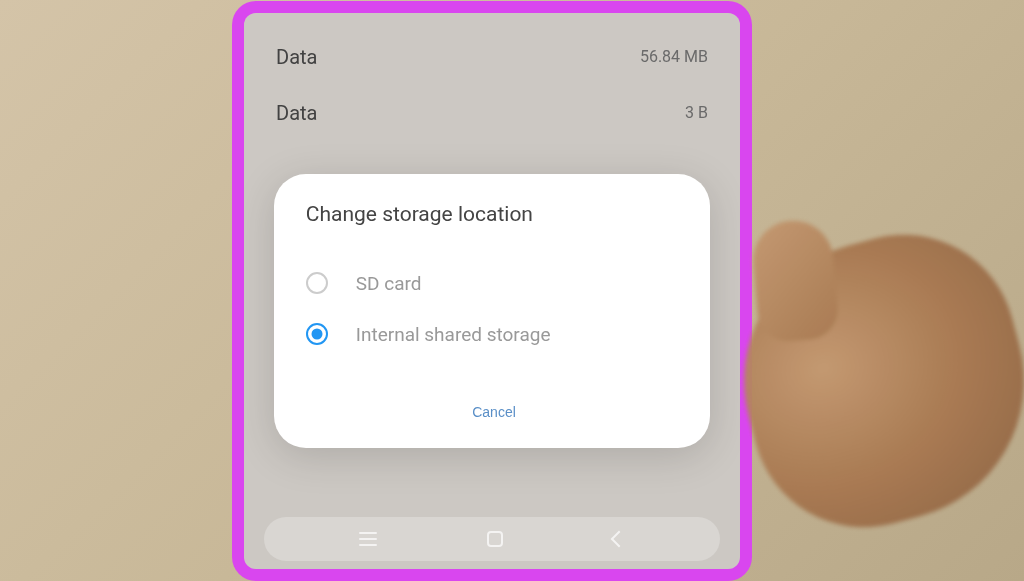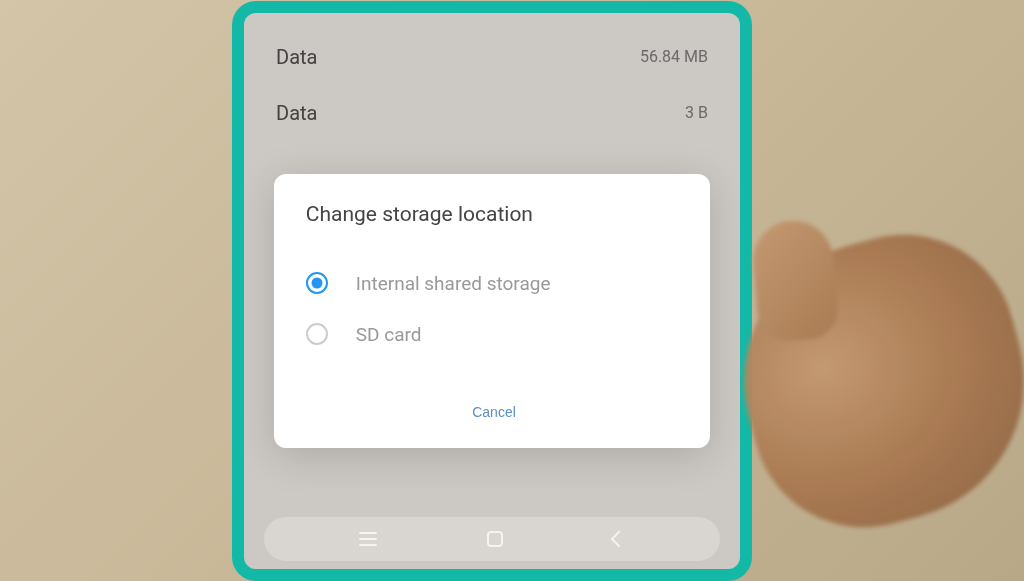--- a/index.html
+++ b/index.html
@@ -16,21 +16,21 @@
       display: flex;
       align-items: center;
       justify-content: center;
       overflow: hidden;
       position: relative;
     }
     
     .phone-frame {
       width: 520px;
       height: 580px;
-      background: #14b8a6;
+      background: #d946ef;
       border-radius: 24px;
       padding: 12px;
       position: relative;
       margin-left: -40px;
     }
     
     .phone-screen {
       width: 100%;
       height: 100%;
       background: #f0ebe5;
@@ -76,21 +76,21 @@
       bottom: 0;
       background: rgba(0, 0, 0, 0.15);
       display: flex;
       align-items: center;
       justify-content: center;
     }
     
     .dialog {
       width: 88%;
       background: #ffffff;
-      border-radius: 12px;
+      border-radius: 32px;
       padding: 28px 20px 20px 24px;
       box-shadow: 0 8px 40px rgba(0, 0, 0, 0.15);
       margin-top: 40px;
     }
     
     .dialog-title {
       font-size: 21px;
       color: #444;
       margin-bottom: 32px;
       padding-left: 8px;
@@ -235,27 +235,27 @@
         <span class="bg-label">Data</span>
         <span class="bg-value">3 B</span>
       </div>
     </div>
 
     <div class="overlay">
       <div class="dialog">
         <div class="dialog-title">Change storage location</div>
 
         <div class="radio-option">
+          <div class="radio-circle"></div>
+          <span class="radio-label">SD card</span>
+        </div>
+
+        <div class="radio-option">
           <div class="radio-circle selected"></div>
           <span class="radio-label">Internal shared storage</span>
-        </div>
-
-        <div class="radio-option">
-          <div class="radio-circle"></div>
-          <span class="radio-label">SD card</span>
         </div>
 
         <div class="dialog-actions">
           <button class="cancel-btn">Cancel</button>
         </div>
       </div>
     </div>
 
     <div class="nav-bar">
       <div class="nav-recents">

